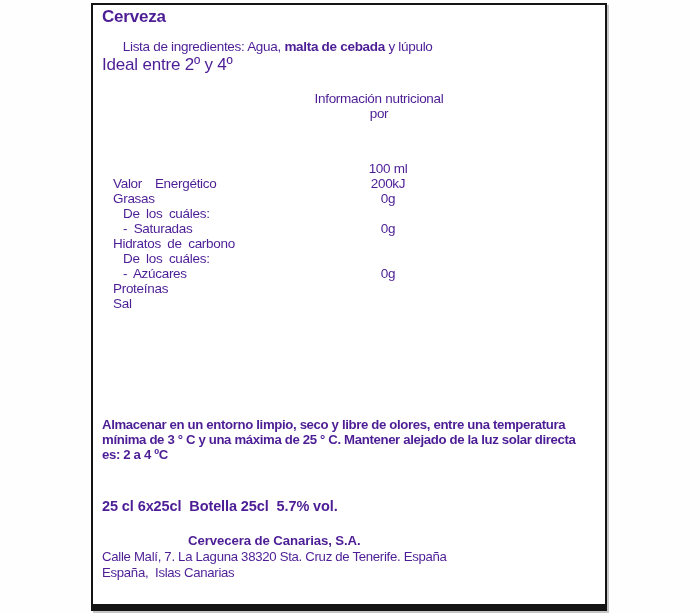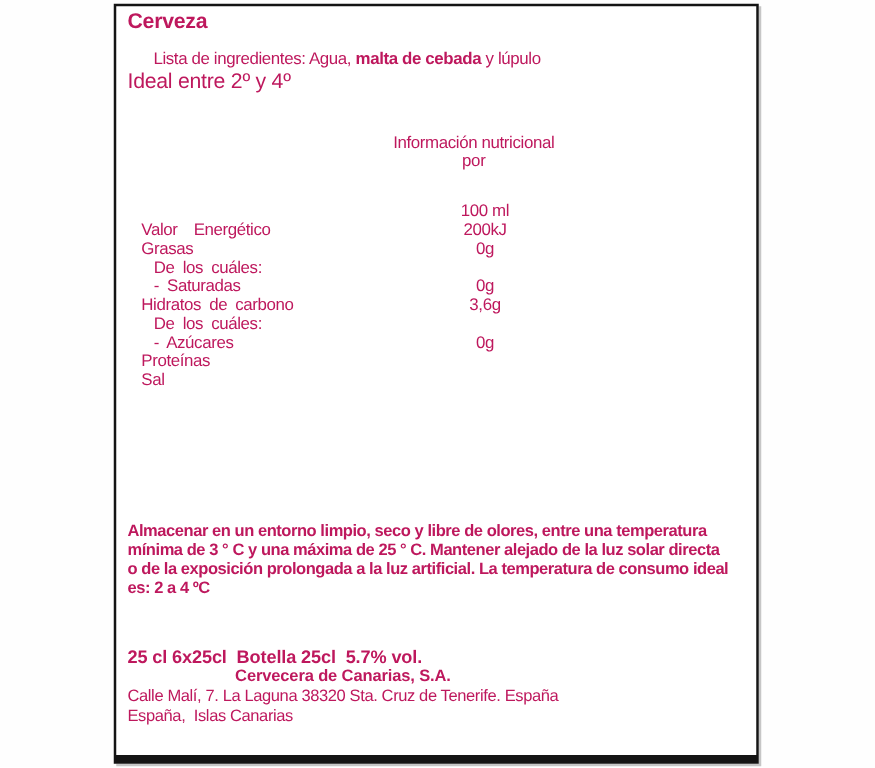--- a/index.html
+++ b/index.html
@@ -2,21 +2,21 @@
 <html><head>
 <meta charset="utf-8">
 <style>
   html, body { margin: 0; padding: 0; background: #ffffff; }
   .canvas {
     position: relative;
     width: 700px;
     height: 614px;
     background: #fefefe;
     font-family: "Liberation Sans", sans-serif;
-    color: #be185d;
+    color: #4c1d95;
     overflow: hidden;
   }
   .label-box {
     position: absolute;
     left: 91px;
     top: 3px;
     width: 516px;
     height: 608px;
     box-sizing: border-box;
     background: #ffffff;
@@ -32,21 +32,21 @@
   .ingredients {
     position: absolute; left: 9px; top: 19px;
     font-size: 13.5px; letter-spacing: -0.3px; white-space: pre-wrap;
   }
   .ingredients .b { font-weight: bold; }
   .ideal {
     position: absolute; left: 9px; top: 50px;
     font-size: 17px; letter-spacing: -0.2px; white-space: pre-wrap;
   }
   .nutri-heading {
-    position: absolute; left: 166px; top: 101px; width: 240px;
+    position: absolute; left: 166px; top: 86px; width: 240px;
     text-align: center; font-size: 13.5px; line-height: 15px;
     letter-spacing: -0.3px;
   }
   .nutri-table {
     position: absolute; left: 0; top: 156px; width: 100%; margin-left: 11px;
   }
   .nutri-table .row {
     position: relative; height: 15px;
     font-size: 13.5px; line-height: 15px; letter-spacing: -0.3px;
   }
@@ -60,21 +60,21 @@
     text-align: center; white-space: pre-wrap;
   }
   .storage {
     position: absolute; left: 9px; top: 412px;
     font-size: 13.2px; line-height: 15px; letter-spacing: -0.35px;
   }
   .storage div { white-space: pre; font-weight: bold; }
   .pack {
     position: absolute; left: 9px; top: 492px;
     font-size: 14.5px; font-weight: bold; line-height: 18px;
-    letter-spacing: -0.1px; white-space: pre-wrap; margin-top: 20px;
+    letter-spacing: -0.1px; white-space: pre-wrap;
   }
   .company {
     position: absolute; left: 9px; top: 528px;
     font-size: 13.2px; line-height: 16px; letter-spacing: -0.3px;
   }
   .company div { white-space: pre-wrap; }
   .company .name { font-weight: bold; letter-spacing: -0.1px; text-align: center; }
 </style>
 </head>
 <body>
@@ -111,42 +111,40 @@
       <div class="row ind">
         <span class="lbl">De los cuáles:</span>
         <span class="val"></span>
       </div>
       <div class="row ind">
         <span class="lbl">- Saturadas</span>
         <span class="val">0g</span>
       </div>
       <div class="row">
         <span class="lbl">Hidratos de carbono</span>
-        <span class="val">3,6g</span>
       </div>
       <div class="row ind">
         <span class="lbl">De los cuáles:</span>
         <span class="val"></span>
       </div>
       <div class="row ind">
         <span class="lbl">- Azúcares</span>
         <span class="val">0g</span>
       </div>
       <div class="row">
         <span class="lbl">Proteínas</span>
       </div>
       <div class="row">
         <span class="lbl">Sal</span>
       </div>
     </div>
 
     <div class="storage">
       <div>Almacenar en un entorno limpio, seco y libre de olores, entre una temperatura</div>
       <div>mínima de 3 ° C y una máxima de 25 ° C. Mantener alejado de la luz solar directa</div>
-      <div>o de la exposición prolongada a la luz artificial. La temperatura de consumo ideal</div>
       <div>es: 2 a 4 ºC</div>
     </div>
 
     <div class="pack">25 cl 6x25cl  Botella 25cl  5.7% vol.</div>
 
     <div class="company">
       <div class="name">Cervecera de Canarias, S.A.</div>
       <div>Calle Malí, 7. La Laguna 38320 Sta. Cruz de Tenerife. España</div>
       <div>España,  Islas Canarias</div>
     </div>

